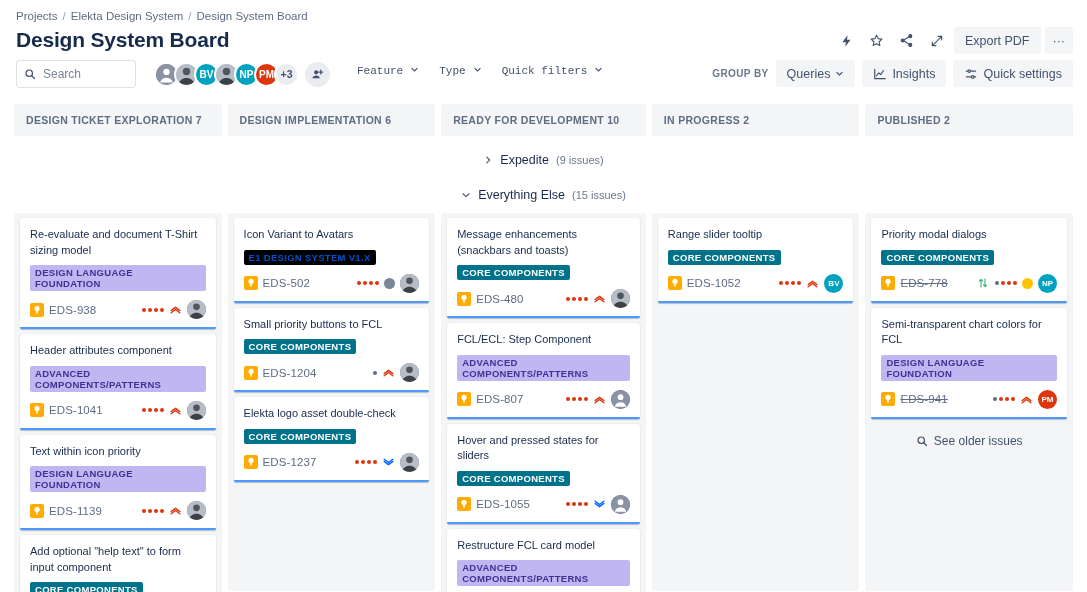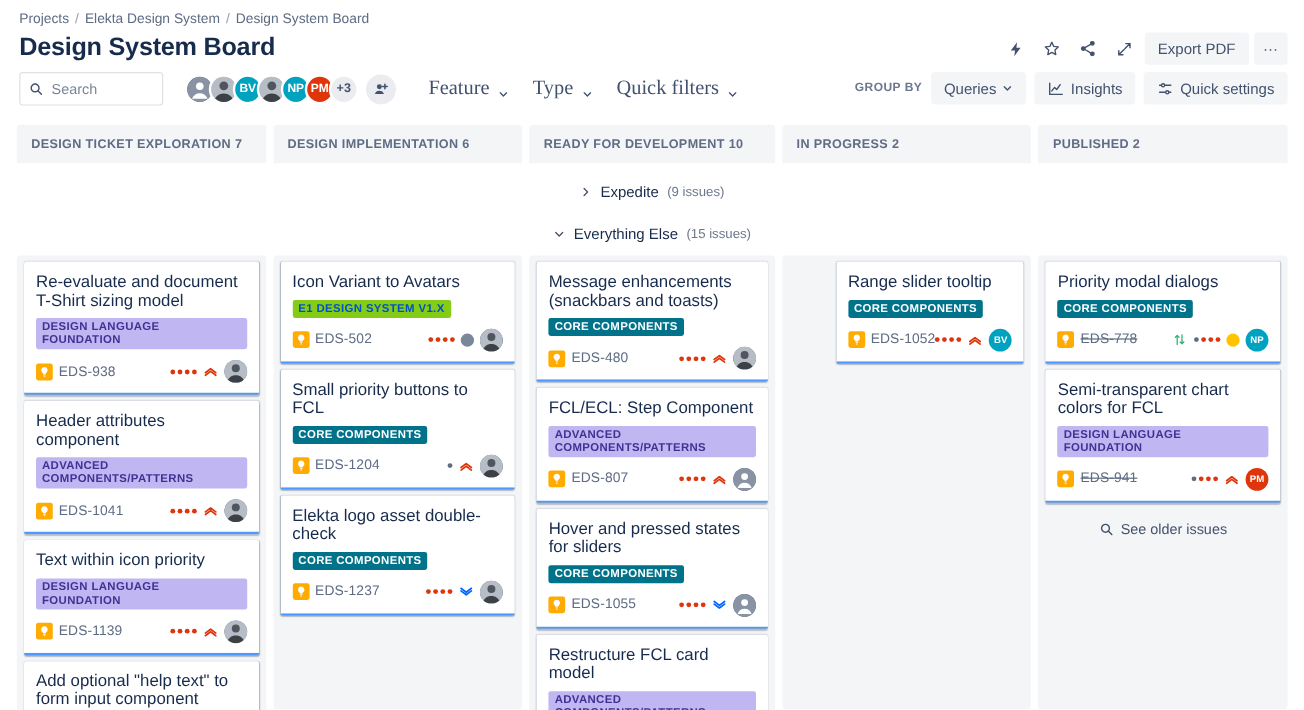--- a/index.html
+++ b/index.html
@@ -50,23 +50,23 @@
   }
   .av:first-child { margin-left: 0; }
   .av-more { background: #ebecf0; color: #42526e; font-size: 10.5px; font-weight: 600; }
   .av-add {
     width: 25px; height: 25px; border-radius: 50%; background: #ebecf0; margin-left: 6px;
     display: flex; align-items: center; justify-content: center; cursor: pointer; flex: none;
   }
 
   .filters { display: flex; align-items: center; gap: 2px; margin-left: 18px; }
   .filter-btn {
-    background: transparent; border: none; font-size: 17px; color: #42526e; font-weight: 500;
-    font-family: Liberation Serif, serif; padding: 5px 9px; border-radius: 3px; cursor: pointer;
-    display: inline-flex; align-items: flex-end; gap: 7px; height: 28px;
+    background: transparent; border: none; font-size: 11px; color: #42526e; font-weight: 500;
+    font-family: Liberation Mono, monospace; padding: 5px 9px; border-radius: 3px; cursor: pointer;
+    display: inline-flex; align-items: flex-start; gap: 7px; height: 28px;
   }
 
   .toolbar-right { position: absolute; right: 14px; top: 8px; display: flex; align-items: center; gap: 7px; }
   .group-by-label { font-size: 10px; color: #6b778c; font-weight: bold; letter-spacing: 0.4px; }
 
   
   .board { padding: 6px 14px 0 14px; }
   .col-headers { display: flex; gap: 6px; }
   .col-head {
     background: #f4f5f7; border-radius: 3px 3px 0 0; height: 32px;
@@ -86,21 +86,21 @@
     background: #f4f5f7; border-radius: 3px; padding: 5px 6px 7px 6px;
     display: flex; flex-direction: column; gap: 5px; align-self: flex-start;
     min-height: 378px;
   }
 
   .card {
     background: #fff; border-radius: 2px; padding: 9px 10px 8px 10px;
     box-shadow: 0 1px 1px rgba(9,30,66,0.25), 0 0 1px rgba(9,30,66,0.18);
     border-bottom: 2px solid #4c9aff; cursor: pointer;
   }
-  .card-title { font-size: 14px; line-height: 15.5px; color: #172b4d; margin-bottom: 7px; }
+  .card-title { font-size: 11px; line-height: 15.5px; color: #172b4d; margin-bottom: 7px; }
   .badges { display: flex; flex-wrap: wrap; gap: 4px; margin-bottom: 9px; }
   .badge {
     font-size: 9.5px; font-weight: bold; letter-spacing: 0.3px; padding: 2px 5px 2px 5px;
     border-radius: 2px; line-height: 11px; display: inline-block;
   }
   .card-foot { display: flex; align-items: center; }
   .key-wrap { display: flex; align-items: center; gap: 5px; }
   .type-icon {
     width: 14px; height: 14px; border-radius: 2px; background: #ffab00;
     display: flex; align-items: center; justify-content: center; flex: none;
@@ -422,21 +422,21 @@
             <div class="card-title">Add optional "help text" to form input component</div>
             <div class="badges">
               <span class="badge" style="background: rgb(0, 115, 139); color: rgb(255, 255, 255);">CORE COMPONENTS</span>
             </div>
           </div>
         </div>
         <div class="col" style="width: 211px;">
           <div class="card">
             <div class="card-title">Icon Variant to Avatars</div>
             <div class="badges">
-              <span class="badge" style="background: #84cc16; color: rgb(0, 82, 204);">E1 DESIGN SYSTEM V1.X</span>
+              <span class="badge" style="background: #000000; color: rgb(0, 82, 204);">E1 DESIGN SYSTEM V1.X</span>
             </div>
             <div class="card-foot">
               <div class="key-wrap">
                 <span class="type-icon">
                   <svg width="10" height="10" viewBox="0 0 24 24" fill="#fff">
                     <path d="M12 2a6.5 6.5 0 0 0-3.6 11.9c.5.4.8 1 .8 1.6v.5h5.6v-.5c0-.6.3-1.2.8-1.6A6.5 6.5 0 0 0 12 2z"></path>
                     <rect x="9.4" y="17.2" width="5.2" height="1.7" rx=".8"></rect>
                     <rect x="10.2" y="20" width="3.6" height="1.7" rx=".8"></rect>
                   </svg>
                 </span>
@@ -654,21 +654,21 @@
               </div>
             </div>
           </div>
           <div class="card">
             <div class="card-title">Restructure FCL card model</div>
             <div class="badges">
               <span class="badge" style="background: rgb(192, 182, 242); color: rgb(64, 50, 148);">ADVANCED COMPONENTS/PATTERNS</span>
             </div>
           </div>
         </div>
-        <div class="col" style="width: 211px; align-items: flex-end;">
+        <div class="col" style="width: 211px;">
           <div class="card">
             <div class="card-title">Range slider tooltip</div>
             <div class="badges">
               <span class="badge" style="background: rgb(0, 115, 139); color: rgb(255, 255, 255);">CORE COMPONENTS</span>
             </div>
             <div class="card-foot">
               <div class="key-wrap">
                 <span class="type-icon">
                   <svg width="10" height="10" viewBox="0 0 24 24" fill="#fff">
                     <path d="M12 2a6.5 6.5 0 0 0-3.6 11.9c.5.4.8 1 .8 1.6v.5h5.6v-.5c0-.6.3-1.2.8-1.6A6.5 6.5 0 0 0 12 2z"></path>

